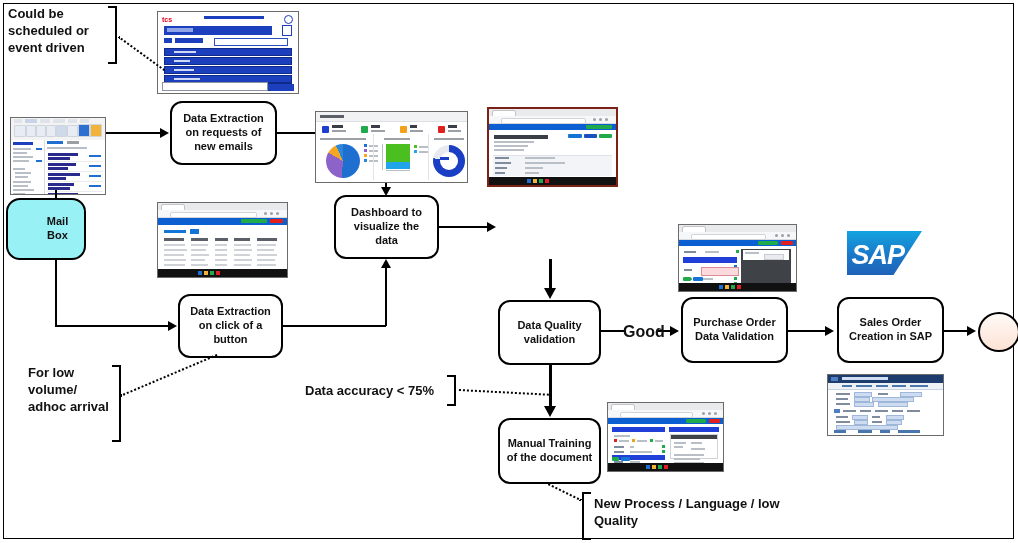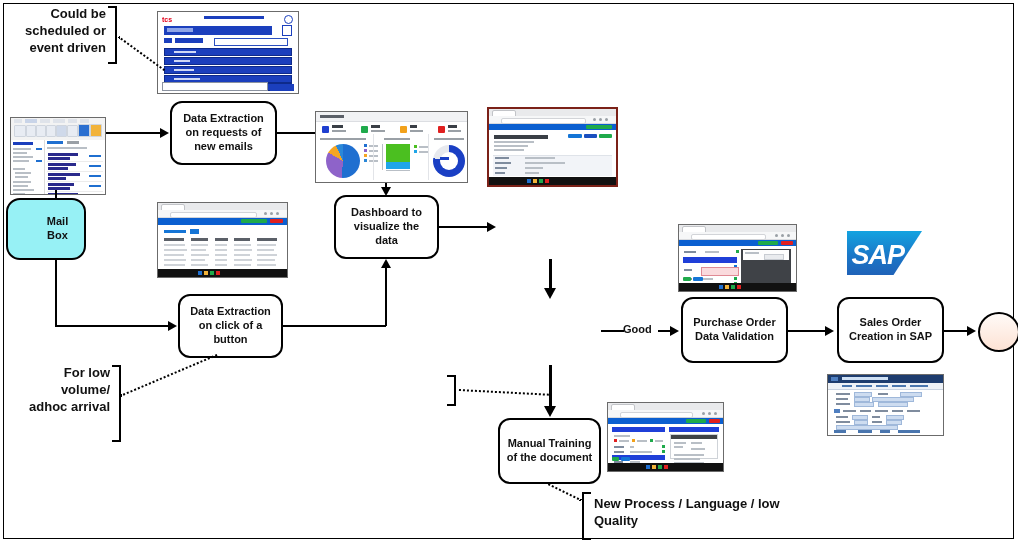--- a/index.html
+++ b/index.html
@@ -22,28 +22,28 @@
   .lnv{width:1.6px;}
   .lnv.thick{width:2.6px;}
   .arrow{position:absolute;width:0;height:0;}
   .ar-r{border-top:5px solid transparent;border-bottom:5px solid transparent;border-left:9px solid #000;}
   .ar-d{border-left:5px solid transparent;border-right:5px solid transparent;border-top:9px solid #000;}
   .ar-u{border-left:5px solid transparent;border-right:5px solid transparent;border-bottom:9px solid #000;}
   .ar-d.big{border-left:6px solid transparent;border-right:6px solid transparent;border-top:11px solid #000;}
 
   
   .note{position:absolute;font-size:13px;font-weight:bold;color:#111;line-height:1.3;}
-  .note.r{text-align:right;}
+  .note.r{text-align:left;}
   .note.l{text-align:left;}
   .brk{position:absolute;border:2px solid #000;width:9px;box-sizing:border-box;}
   .brk.right{border-left:none;}
   .brk.left{border-right:none;}
   .dots{position:absolute;height:0;border-top:2px dotted #000;transform-origin:0 0;}
 
-  .elabel{position:absolute;font-size:11px;font-weight:bold;color:#111;}
+  .elabel{position:absolute;font-size:16px;font-weight:bold;color:#111;}
 
   
   .shot{position:absolute;box-sizing:border-box;background:#fff;overflow:hidden;}
   .shot.brd{border:1.5px solid #6b6b6b;}
   .shot.brdr{border:2px solid #7b2118;}
 
   
   .bchrome{position:absolute;left:0;right:0;top:0;height:7px;background:#e9eaec;border-bottom:1px solid #c9cbcf;}
   .btabs{position:absolute;left:3px;top:1px;width:22px;height:5px;background:#fff;border:1px solid #c2c4c8;border-radius:2px 2px 0 0;}
   .burl{position:absolute;left:0;right:0;top:7px;height:7px;background:#f6f7f8;border-bottom:1px solid #d9dbdf;}
@@ -473,20 +473,23 @@
 
   <div class="pbox" style="left:178px;top:294px;width:105px;height:64px;">
     <span>Data Extraction on click of a button</span>
   </div>
 
   <div class="pbox" style="left:334px;top:195px;width:105px;height:64px;">
     <span>Dashboard to visualize the data</span>
   </div>
 
 
+  <div class="pbox" style="left:498px;top:300px;width:103px;height:65px;">
+    <span>Data Quality validation</span>
+  </div>
 
   <div class="pbox" style="left:681px;top:297px;width:107px;height:66px;">
     <span>Purchase Order Data Validation</span>
   </div>
 
   <div class="pbox" style="left:498px;top:418px;width:103px;height:66px;">
     <span>Manual Training of the document</span>
   </div>
 
   <div class="pbox" style="left:837px;top:297px;width:107px;height:66px;">
@@ -538,20 +541,23 @@
   </div>
   <div class="brk right" style="left:108px;top:6px;height:58px;"></div>
   <div class="dots" style="left:119px;top:36px;width:57px;transform:rotate(36deg);"></div>
 
   <div class="note r" style="left:28px;top:365px;width:82px;">
     <span>For low volume/ adhoc arrival</span>
   </div>
   <div class="brk right" style="left:112px;top:365px;height:77px;"></div>
   <div class="dots" style="left:120px;top:395px;width:105px;transform:rotate(-23deg);"></div>
 
+  <div class="note r" style="left:305px;top:383px;width:140px;">
+    <span>Data accuracy &lt; 75%</span>
+  </div>
   <div class="brk right" style="left:447px;top:375px;height:31px;"></div>
   <div class="dots" style="left:459px;top:389px;width:90px;transform:rotate(3deg);"></div>
 
   <div class="brk left" style="left:582px;top:492px;height:48px;"></div>
   <div class="note l" style="left:594px;top:496px;width:230px;">
     <span>New Process / Language / low Quality</span>
   </div>
   <div class="dots" style="left:546px;top:482px;width:40px;transform:rotate(26deg);"></div>
 </div>
 

